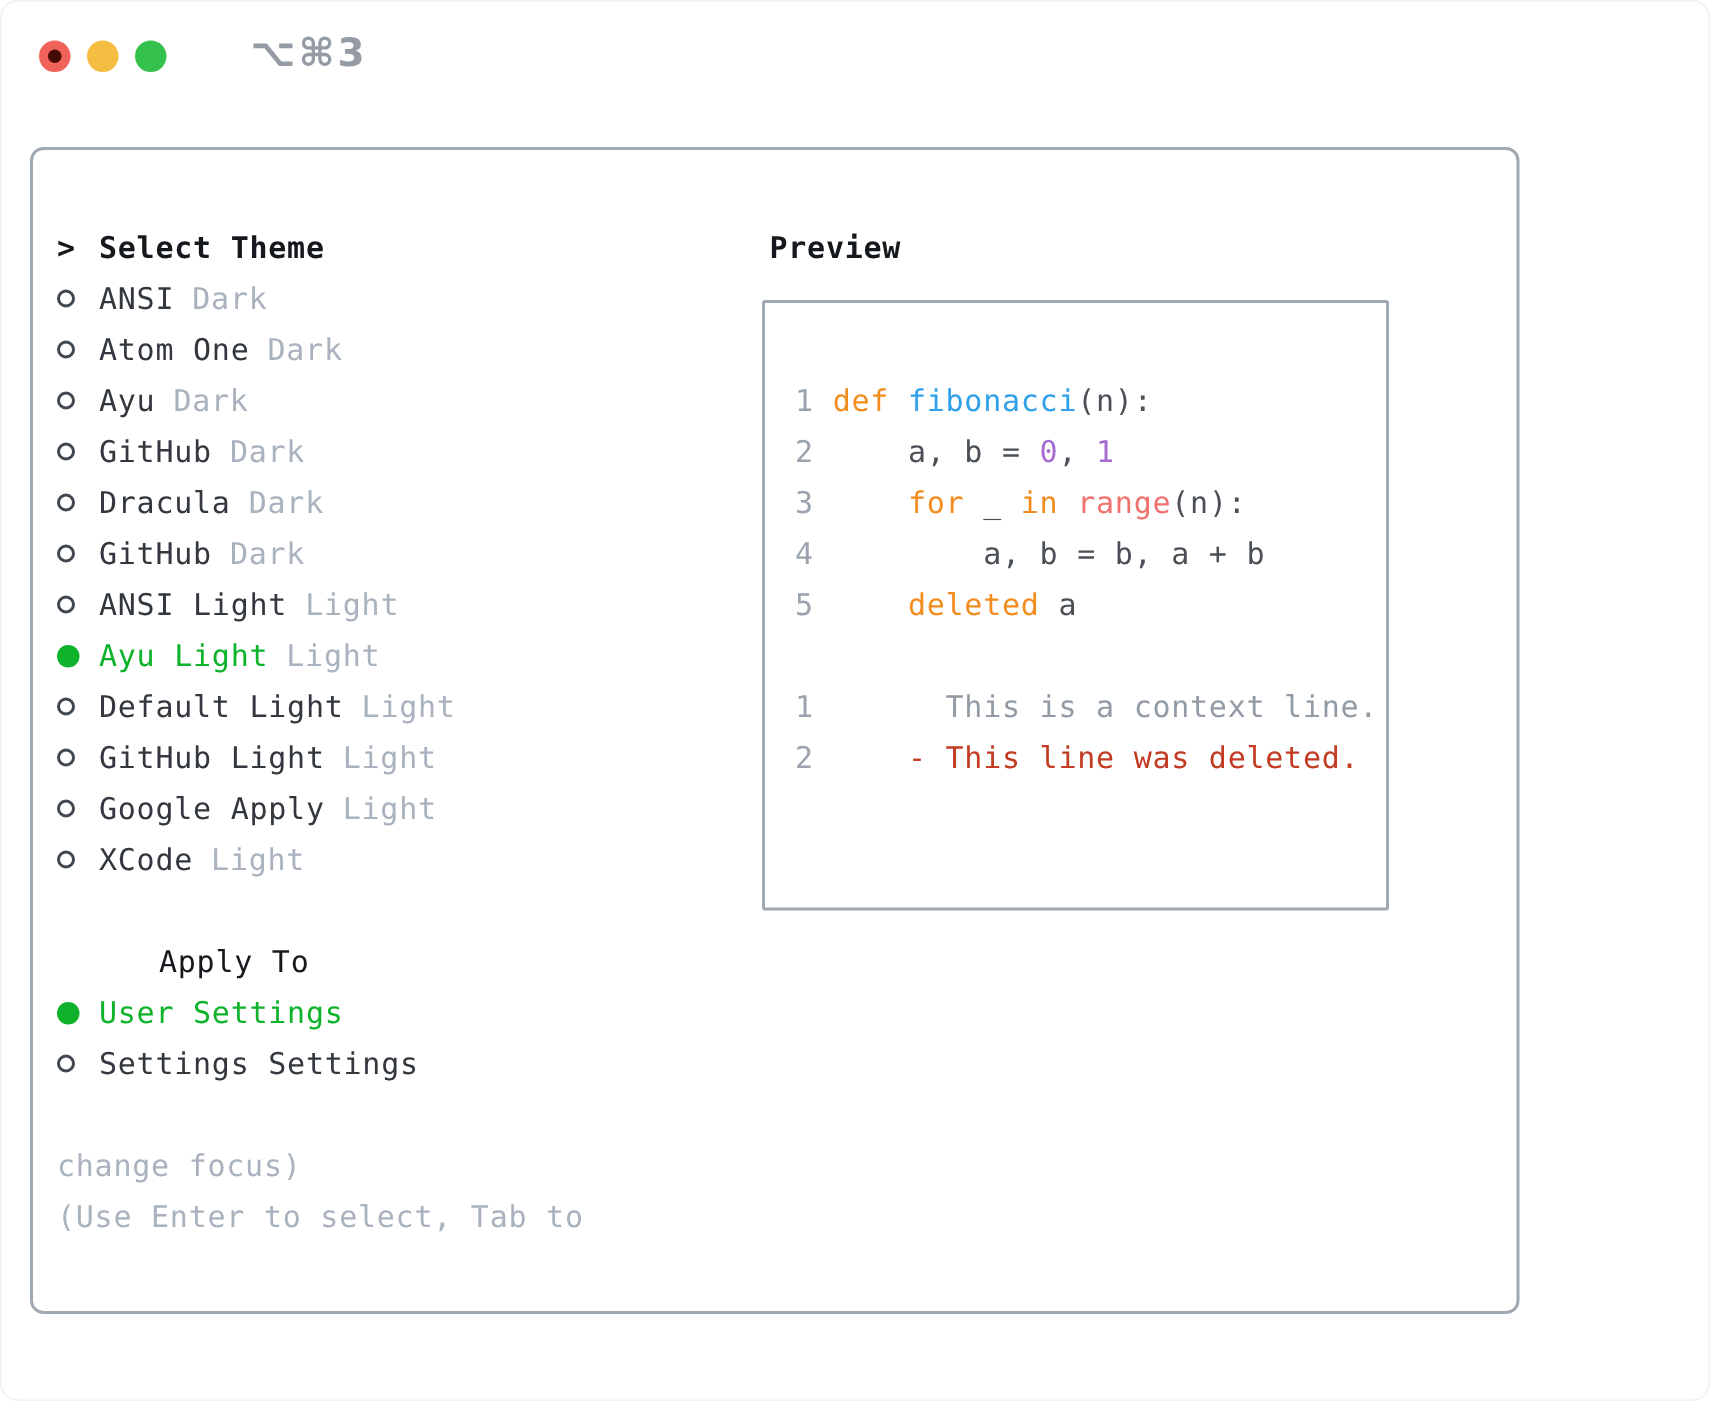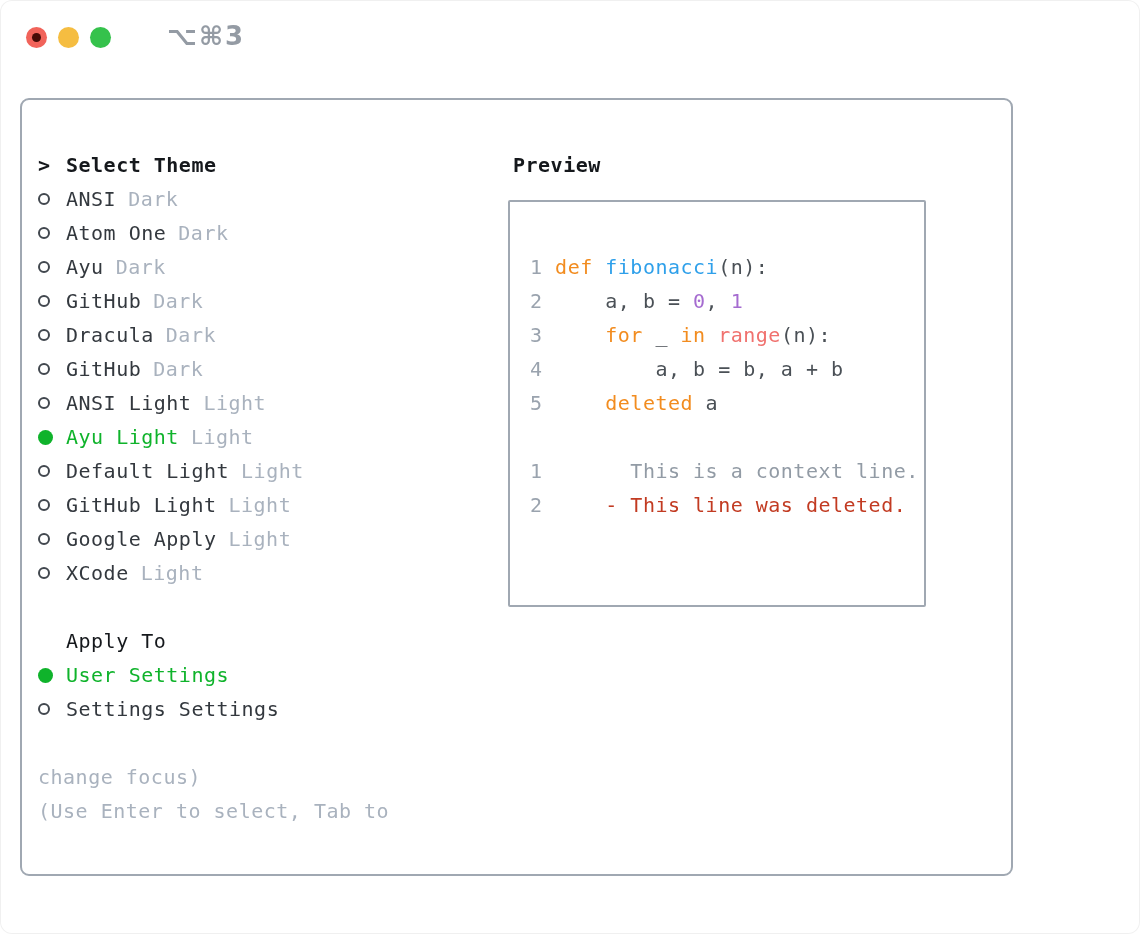--- a/index.html
+++ b/index.html
@@ -49,21 +49,21 @@
   }
 
   
   .left-col { position:absolute; left:16px; top:48px; }
   .row { height:34px; display:flex; align-items:center; font-size:20px; letter-spacing:0.5px; }
   .marker { width:28px; display:flex; align-items:center; flex:0 0 28px; }
   .prompt-glyph { font-weight:bold; color:var(--text-dark); }
   .ring { width:12px; height:12px; border:2px solid #41474E; border-radius:50%; }
   .dot  { width:15px; height:15px; background:var(--green); border-radius:50%; }
   .h1 { font-weight:bold; color:var(--text-dark); }
-  .h2 { color:var(--text-dark); }
+  .h2 { color:var(--text-dark);margin-left:40px; }
   .item-name { color:var(--text-name); white-space:pre; }
   .item-name.selected { color:var(--green); }
   .variant { color:var(--text-muted); margin-left:12px; white-space:pre; }
   .gap { height:34px; }
   .help-line { height:34px; line-height:34px; font-size:20px; letter-spacing:0.5px; color:var(--text-muted); white-space:pre; }
 
   
   .preview-header {
     position:absolute; left:491px; top:48px; height:34px; line-height:34px;
     font-size:20px; font-weight:bold; letter-spacing:0.5px; color:var(--text-dark);

